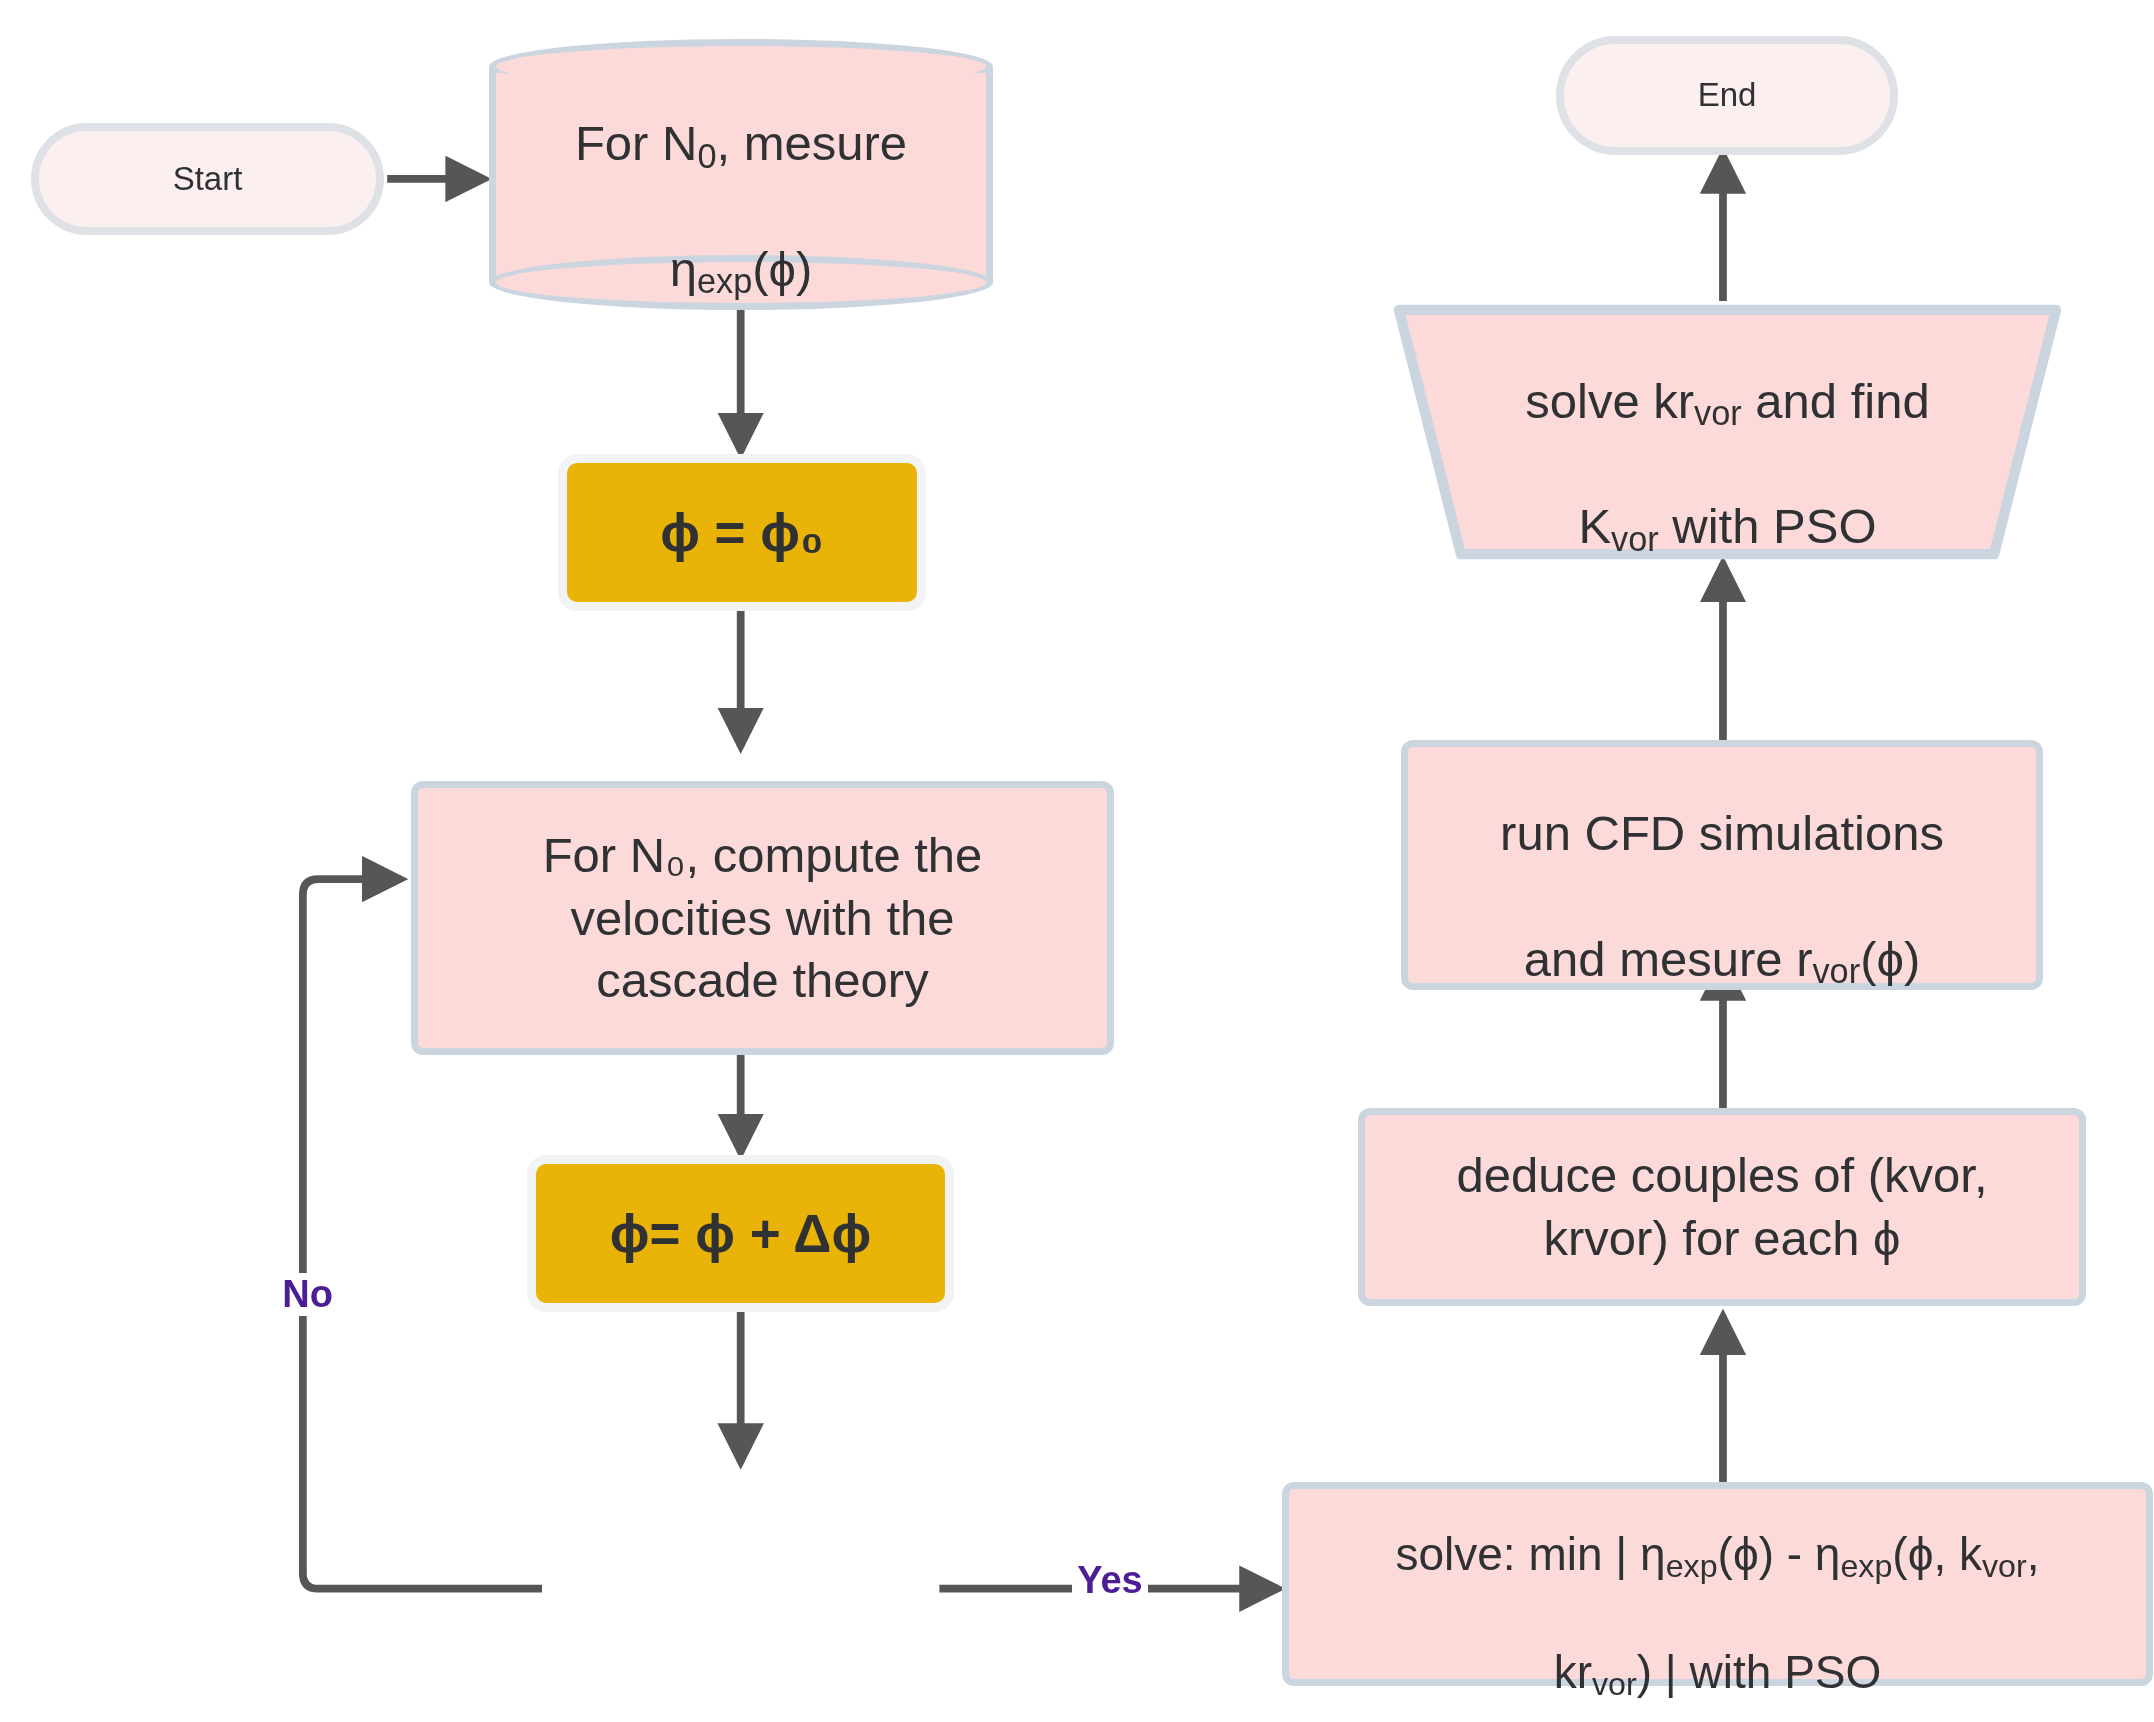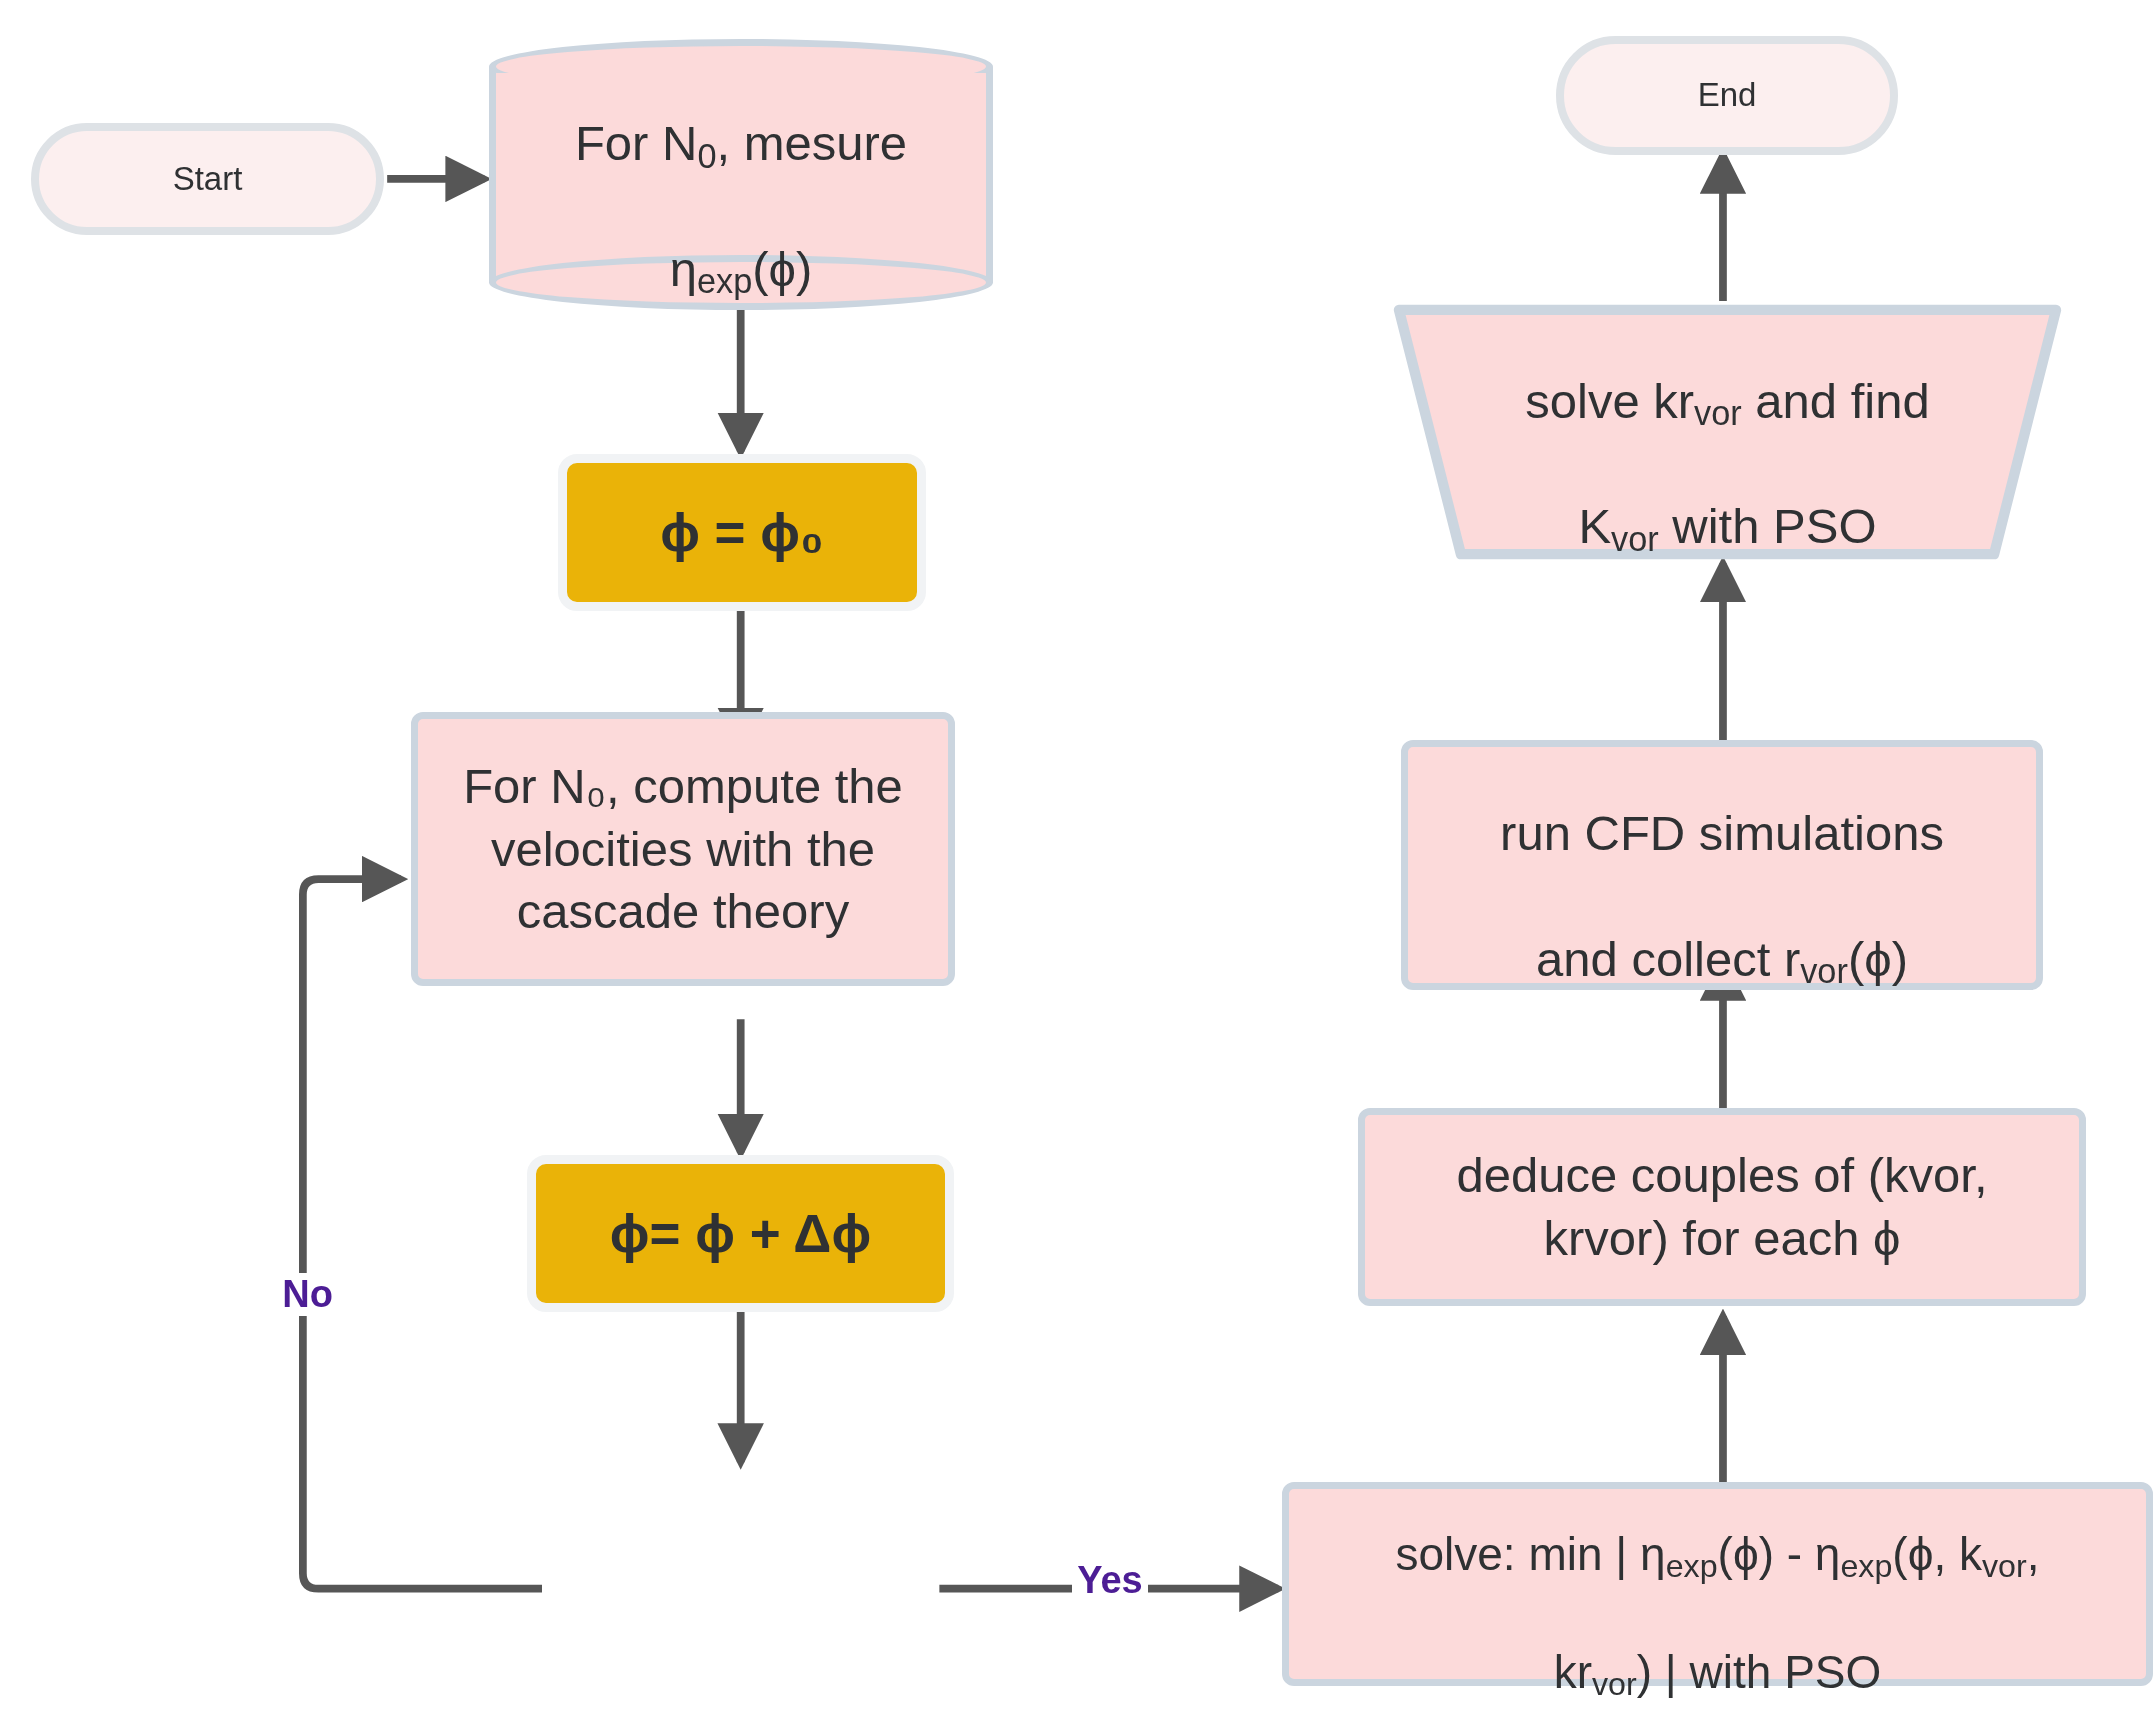--- a/index.html
+++ b/index.html
@@ -182,21 +182,21 @@
     <div class="node-label">
       <span>For N</span><span class="sub">0</span><span>, mesure</span><br>
       <span>η</span><span class="sub">exp</span><span>(ϕ)</span>
     </div>
   </div>
 
   <div class="lightbox" style="left:558px; top:454px; width:368px; height:157px;">
     <span class="node-label">ϕ = ϕ₀</span>
   </div>
 
-  <div class="process" style="left:411px; top:712px; width:544px; height:274px;">
+  <div class="process" style="left:411px; top:781px; width:703px; height:274px;">
     <span class="node-label">For N₀, compute the
 velocities with the
 cascade theory</span>
   </div>
 
   <div class="lightbox" style="left:527px; top:1155px; width:427px; height:157px;">
     <span class="node-label">ϕ= ϕ + Δϕ</span>
   </div>
 
 
@@ -208,21 +208,21 @@
   </div>
 
   <div class="process" style="left:1358px; top:1108px; width:728px; height:198px;">
     <span class="node-label">deduce couples of (kvor,
 krvor) for each ϕ</span>
   </div>
 
   <div class="process" style="left:1401px; top:740px; width:642px; height:250px;">
     <span class="node-label">
       <span>run CFD simulations</span><br>
-      <span>and collect r</span><span class="sub">vor</span><span>(ϕ)</span>
+      <span>and mesure r</span><span class="sub">vor</span><span>(ϕ)</span>
     </span>
   </div>
 
   <div class="trapezoid" style="left:1392px; top:303px; width:671px; height:258px;">
     <svg width="671" height="258" viewBox="0 0 780 300">
       <polygon points="8,8 772,8 700,292 80,292" fill="#FCDADA" stroke="#CBD5DF" stroke-width="12" stroke-linejoin="round"></polygon>
     </svg>
     <span class="node-label">
       <span>solve kr</span><span class="sub">vor</span><span> and find</span><br>
       <span>K</span><span class="sub">vor</span><span> with PSO</span>

